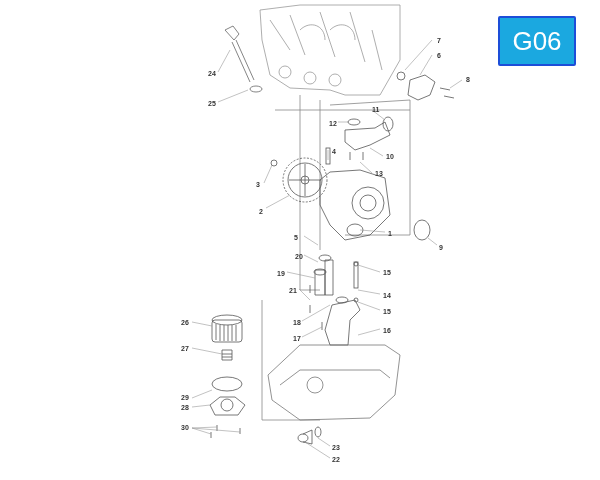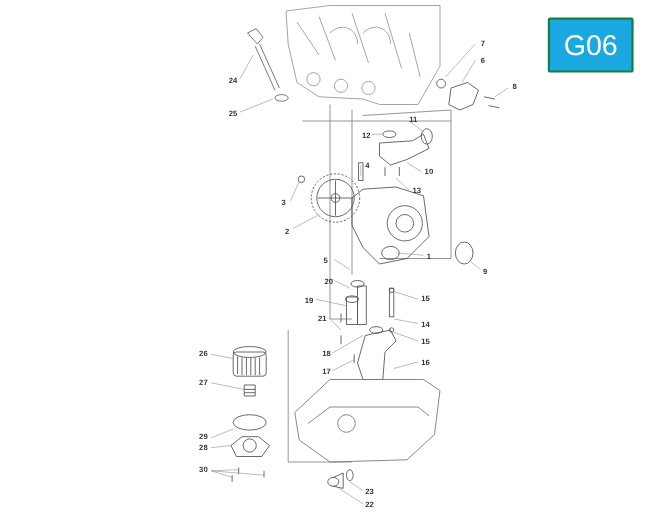--- a/index.html
+++ b/index.html
@@ -1,19 +1,19 @@
 <!DOCTYPE html>
 <html><head>
 <meta charset="utf-8">
 <style>
   html,body{margin:0;padding:0;background:#fff;}
   #stage{position:relative;width:600px;height:480px;overflow:hidden;background:#fff;font-family:"Liberation Sans",sans-serif;}
   svg{position:absolute;left:0;top:0;}
   .lbl{position:absolute;font-size:7px;font-weight:bold;color:#333;line-height:8px;}
-  .badge{position:absolute;left:498px;top:16px;width:78px;height:50px;background:#1ba8e0;border:2px solid #15803d;border-radius:2px;box-sizing:border-box;display:flex;align-items:center;justify-content:center;color:#fff;font-size:26px;}
+  .badge{position:absolute;left:498px;top:16px;width:78px;height:50px;background:#1ba8e0;border:2px solid #1d4ed8;border-radius:2px;box-sizing:border-box;display:flex;align-items:center;justify-content:center;color:#fff;font-size:26px;}
 </style>
 </head>
 <body>
 
 <div id="stage">
   <svg width="600" height="480" viewBox="0 0 600 480" fill="none" stroke="#777" stroke-width="0.8">
 
     <g stroke="#999">
       <path d="M260 10 L300 5 L400 5 L400 60 L380 95 L345 95 L330 90 L290 88 L270 75 L262 40 Z"></path>
       <path d="M270 20 l20 30 M290 15 l15 40 M320 12 l15 45 M350 12 l15 50 M372 30 l10 40"></path>

